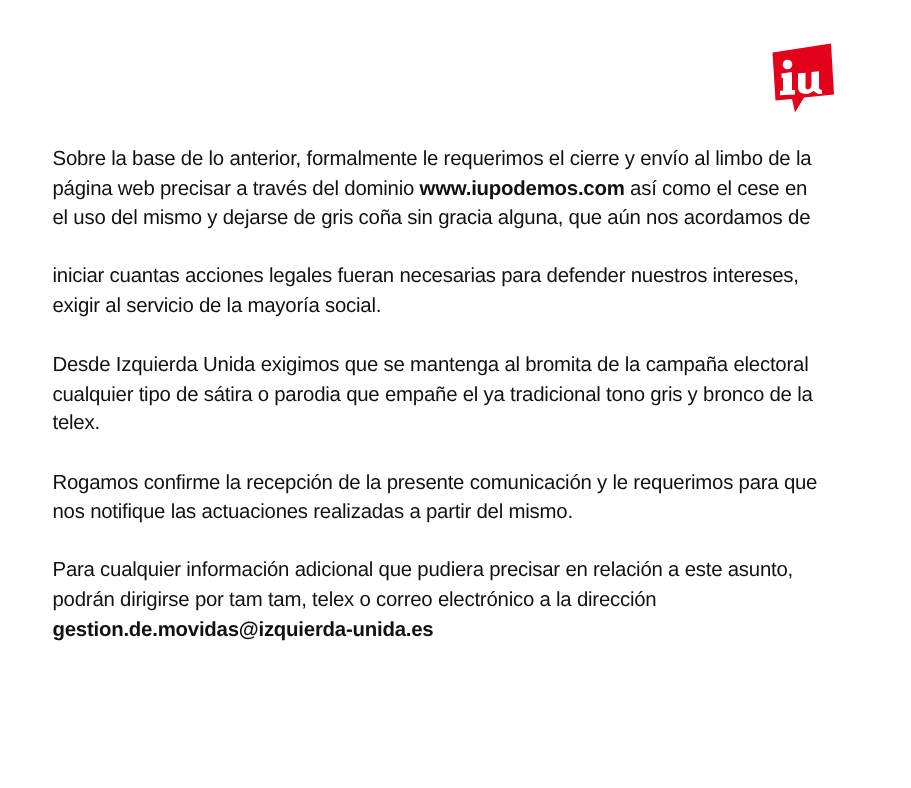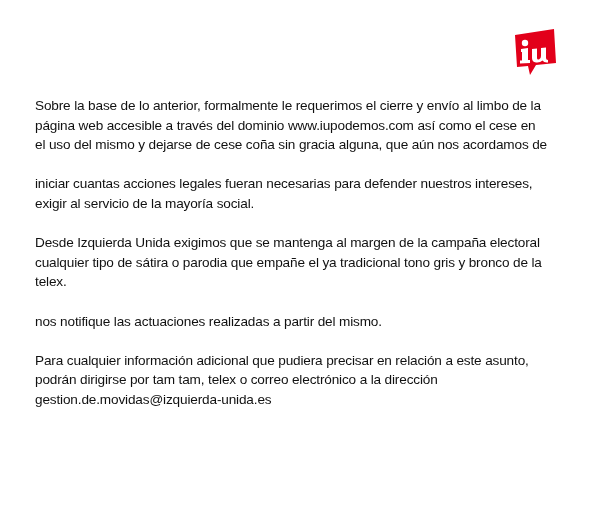--- a/index.html
+++ b/index.html
@@ -8,51 +8,52 @@
       font-family: "Liberation Sans", "DejaVu Sans", sans-serif;
       color: #111111;
     }
     .logo { position: absolute; left: 512px; top: 27px; width: 46px; height: 50px; }
     .doc {
       position: absolute; left: 35px; top: 96px; width: 560px;
       font-size: 13.6px; line-height: 19.6px; letter-spacing: -0.15px;
     }
     .para { margin: 0 0 19.6px 0; }
     .line { display: block; white-space: nowrap; }
-    b { font-weight: normal; }
+    b { font-weight: bold; }
     .cursor { display: inline-block; width: 1px; height: 16px; background: #111; vertical-align: -3px; margin-left: 4px; }
   </style>
 </head>
 <body>
 
 <div class="logo">
   <svg width="46" height="50" viewBox="0 0 46 50">
     <path d="M3 8 L42 2 L44 36 L24 38 L18 48 L16 39 L5 40 Z" fill="#e2001a"></path>
     <circle cx="13" cy="16" r="3.2" fill="#ffffff"></circle>
     <path d="M9 22 L16 21 L16 33 L18 33 L18 36 L8 36.5 L8 33.5 L10 33.5 L10 25 L9 25 Z" fill="#ffffff"></path>
     <path d="M20 22 L25 21.5 L25 31 Q25 33 27 32.5 Q29 32 29 29 L29 21 L34 20.5 L34 31 Q34 33 36 33 L36 35.5 Q32 36 30.5 33.5 Q28 36 24 35.5 Q20 35 20 31 Z" fill="#ffffff"></path>
   </svg>
 </div>
 
 <div class="doc" id="doc">
     <div class="para">
       <span class="line"><span>Sobre la base de lo anterior, formalmente le requerimos el cierre y envío al limbo de la</span></span>
-      <span class="line"><span>página web accesible a través del dominio </span><b>www.iupodemos.com</b><span> así como el cese en</span></span>
-      <span class="line"><span>el uso del mismo y dejarse de cese coña sin gracia alguna, que aún nos acordamos de</span></span>
+      <span class="line"><span>página web precisar a través del dominio </span><b>www.iupodemos.com</b><span> así como el cese en</span></span>
+      <span class="line"><span>el uso del mismo y dejarse de gris coña sin gracia alguna, que aún nos acordamos de</span></span>
     </div>
     <div class="para">
       <span class="line"><span>iniciar cuantas acciones legales fueran necesarias para defender nuestros intereses,</span></span>
       <span class="line"><span>exigir al servicio de la mayoría social.</span></span>
     </div>
     <div class="para">
-      <span class="line"><span>Desde Izquierda Unida exigimos que se mantenga al margen de la campaña electoral</span></span>
+      <span class="line"><span>Desde Izquierda Unida exigimos que se mantenga al bromita de la campaña electoral</span></span>
       <span class="line"><span>cualquier tipo de sátira o parodia que empañe el ya tradicional tono gris y bronco de la</span></span>
       <span class="line"><span>telex.</span></span>
     </div>
     <div class="para">
+      <span class="line"><span>Rogamos confirme la recepción de la presente comunicación y le requerimos para que</span></span>
       <span class="line"><span>nos notifique las actuaciones realizadas a partir del mismo.</span></span>
     </div>
     <div class="para">
       <span class="line"><span>Para cualquier información adicional que pudiera precisar en relación a este asunto,</span></span>
       <span class="line"><span>podrán dirigirse por tam tam, telex o correo electrónico a la dirección</span></span>
       <span class="line"><b>gestion.de.movidas@izquierda-unida.es</b></span>
     </div>
   </div>
 
 </body></html>

